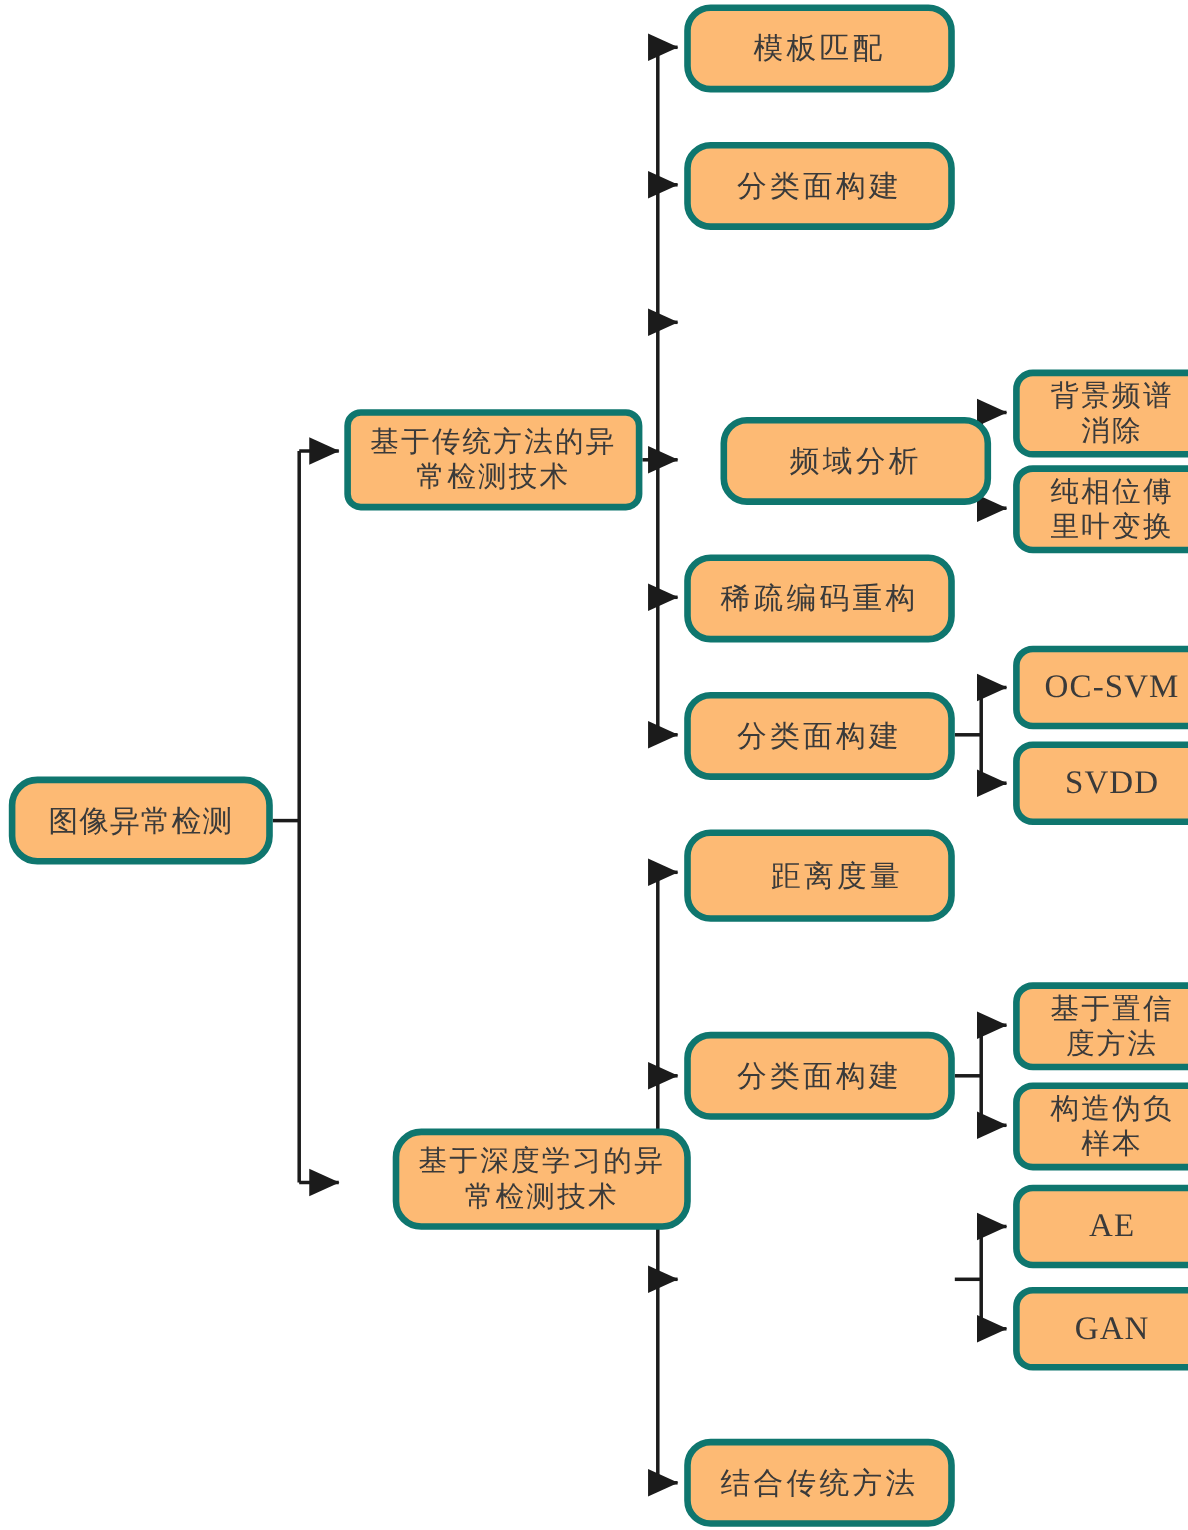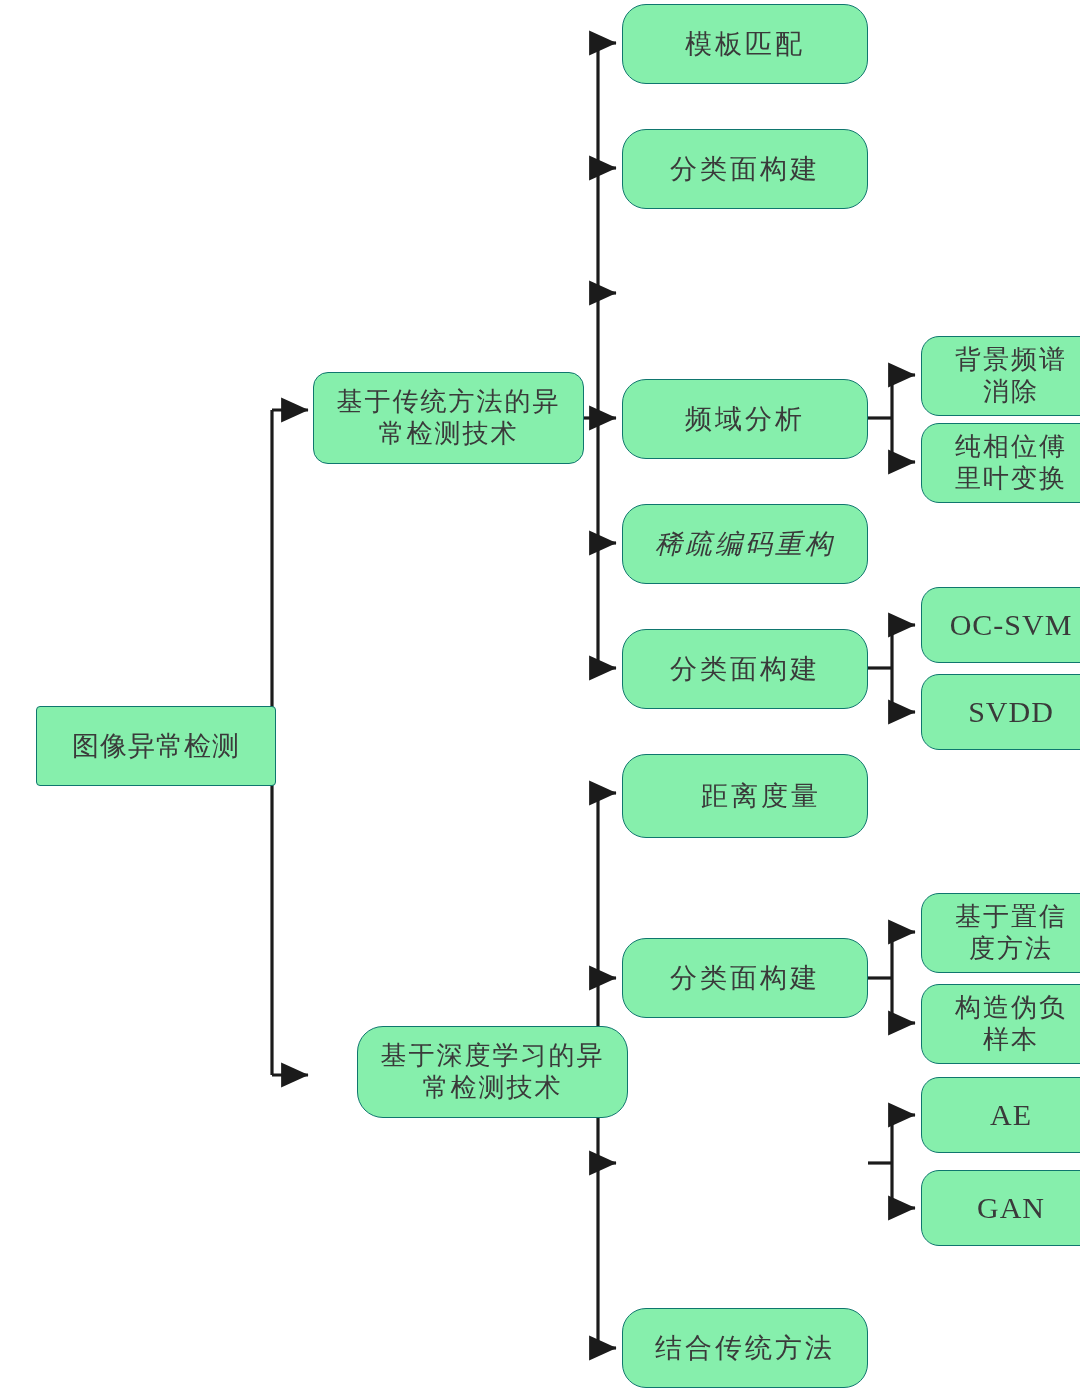--- a/index.html
+++ b/index.html
@@ -20,39 +20,39 @@
     position: absolute;
     left: 0;
     top: 0;
     width: 1080px;
     height: 1391px;
     pointer-events: none;
   }
   .node {
     position: absolute;
     box-sizing: border-box;
-    background: #86efac;
-    border: 1px solid #0f766e;
+    background: #fdba74;
+    border: 6px solid #0f766e;
     border-radius: 22px;
     display: flex;
     align-items: center;
     justify-content: center;
     text-align: center;
     color: #3a3a3a;
     line-height: 1.22;
     letter-spacing: 1px;
     z-index: 2;
   }
   .node-label {
     display: block;
     white-space: pre-line;
     padding: 0 6px;
   }
   
-  .n-root      { font-size: 27px; border-radius: 4px; margin-left: 28px; }
+  .n-root      { font-size: 27px; border-radius: 26px; }
   .n-branch    { font-size: 26px; border-radius: 26px; letter-spacing: 2px; }
   .n-mid       { font-size: 27px; border-radius: 24px; letter-spacing: 3px; }
   .n-leaf      { font-size: 26px; border-radius: 18px; letter-spacing: 2px; }
   .n-leaf.lat  { font-family: "Liberation Serif", "DejaVu Serif", serif; letter-spacing: 1px; font-size: 30px; }
 </style>
 </head>
 <body>
 
 <div id="canvas">
 
@@ -123,25 +123,25 @@
 
   <div class="node n-mid" style="left:622px; top:4px; width:246px; height:80px;">
     <span class="node-label">模板匹配</span>
   </div>
 
   <div class="node n-mid" style="left:622px; top:129px; width:246px; height:80px;">
     <span class="node-label">分类面构建</span>
   </div>
 
 
-  <div class="node n-mid" style="left:622px; top:379px; width:246px; height:80px;">
+  <div class="node n-mid" style="left:655px; top:379px; width:246px; height:80px;">
     <span class="node-label">频域分析</span>
   </div>
 
-  <div class="node n-mid" style="left:622px; top:504px; width:246px; height:80px;font-style:italic;">
+  <div class="node n-mid" style="left:622px; top:504px; width:246px; height:80px;">
     <span class="node-label">稀疏编码重构</span>
   </div>
 
   <div class="node n-mid" style="left:622px; top:629px; width:246px; height:80px;">
     <span class="node-label">分类面构建</span>
   </div>
 
   <div class="node n-leaf" style="left:921px; top:336px; width:180px; height:80px;">
     <span class="node-label">背景频谱
 消除</span>

